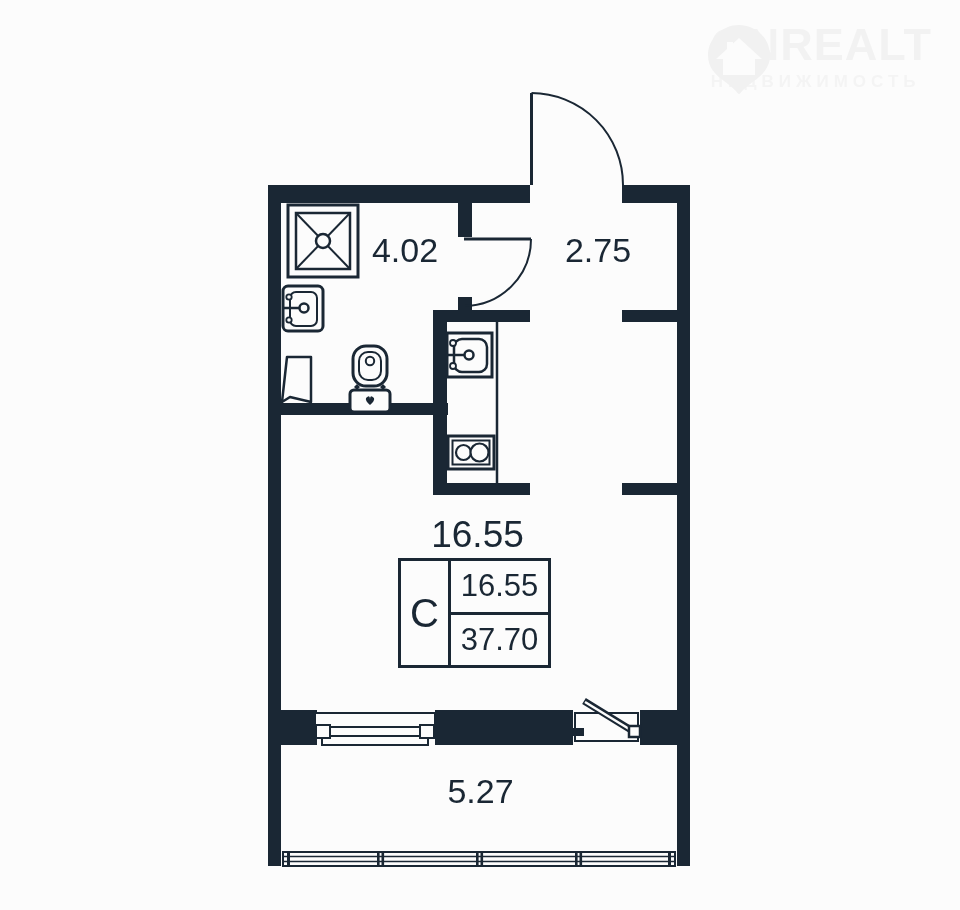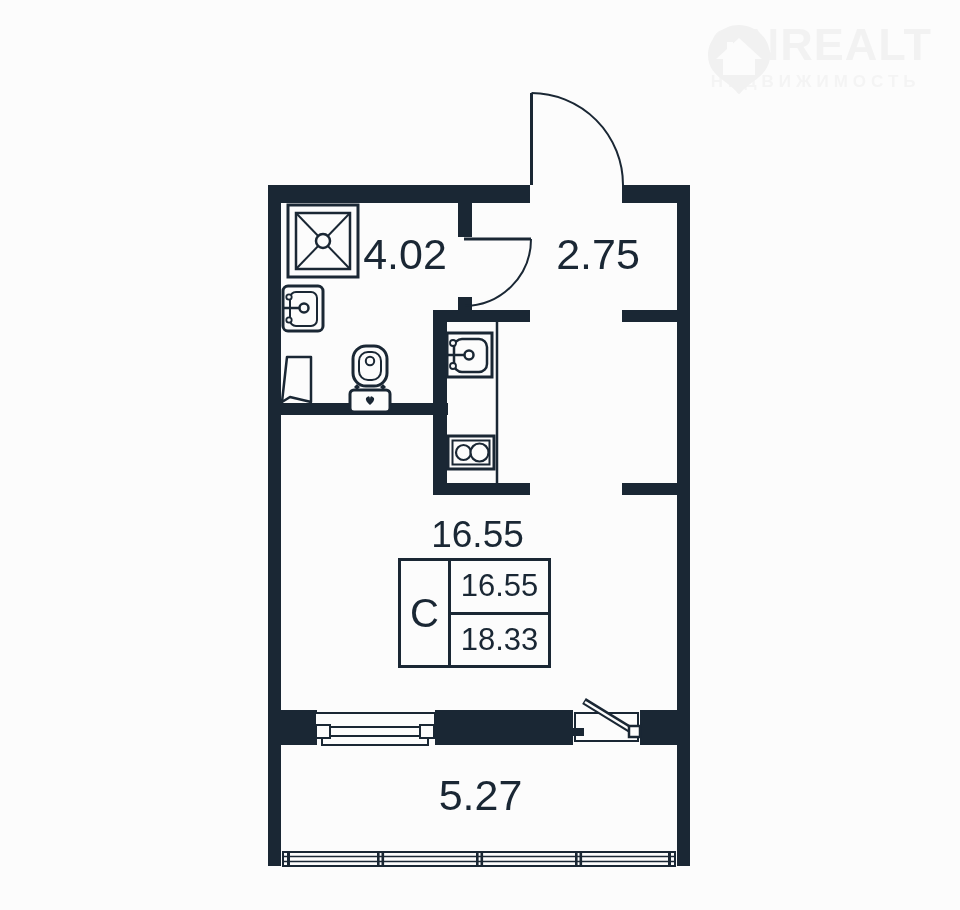--- a/index.html
+++ b/index.html
@@ -13,21 +13,21 @@
     width:960px;height:910px;overflow:hidden;
     background:var(--bg);
     font-family:"Liberation Sans", sans-serif;
     color:var(--ink);
   }
   #stage{position:relative;width:960px;height:910px;}
   .wall{position:absolute;background:var(--ink);}
   svg{position:absolute;left:0;top:0;}
   .rm{
     position:absolute;color:var(--ink);
-    font-size:43px;line-height:1;text-align:center;
+    font-size:34px;line-height:1;text-align:center;
     letter-spacing:0px;
   }
   .rm.small{font-size:37px;}
   
   .info-table{
     position:absolute;left:398px;top:558px;width:153px;height:110px;
     border:3px solid var(--ink);display:flex;box-sizing:border-box;
     background:var(--bg);
   }
   .type-cell{
@@ -172,21 +172,21 @@
   <div class="rm" style="left:538px;top:233px;width:120px;">2.75</div>
 
   <div class="rm small" style="left:415px;top:516px;width:125px;">16.55</div>
 
   <div class="rm" style="left:418px;top:774px;width:125px;">5.27</div>
 
   <div class="info-table">
     <div class="type-cell">С</div>
     <div class="vals">
       <div class="v">16.55</div>
-      <div class="v">18.33</div>
+      <div class="v">37.70</div>
     </div>
   </div>
 
   <div class="watermark">
     <svg width="72" height="74" viewBox="0 0 72 74">
       <path fill="#f1f1f1" d="M36,3 C19,3 5,16.5 5,33.5 C5,45 12,52.5 21,59 C27,63.5 32,67.5 34.5,71 C35.3,72.2 36.7,72.2 37.5,71 C40,67.5 45,63.5 51,59 C60,52.5 67,45 67,33.5 C67,16.5 53,3 36,3 Z"></path>
       <path fill="#fcfcfc" d="M36,16 L59,37 L52,37 L52,53 L20,53 L20,37 L13,37 L24,27 L24,20 L30,20 L30,21.5 Z"></path>
     </svg>
     <div class="wm-text">
       <div class="wm-brand">ONREALT</div>

